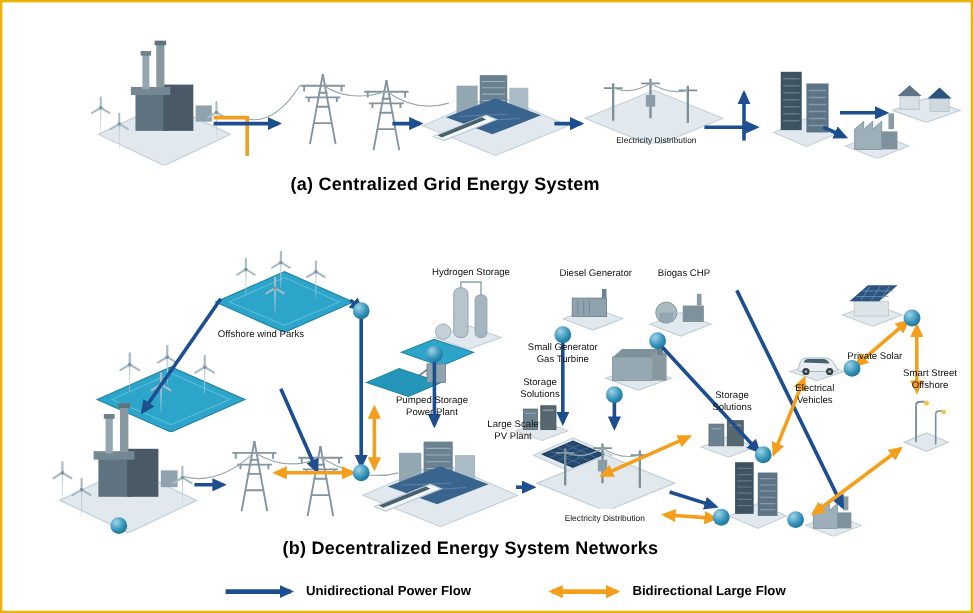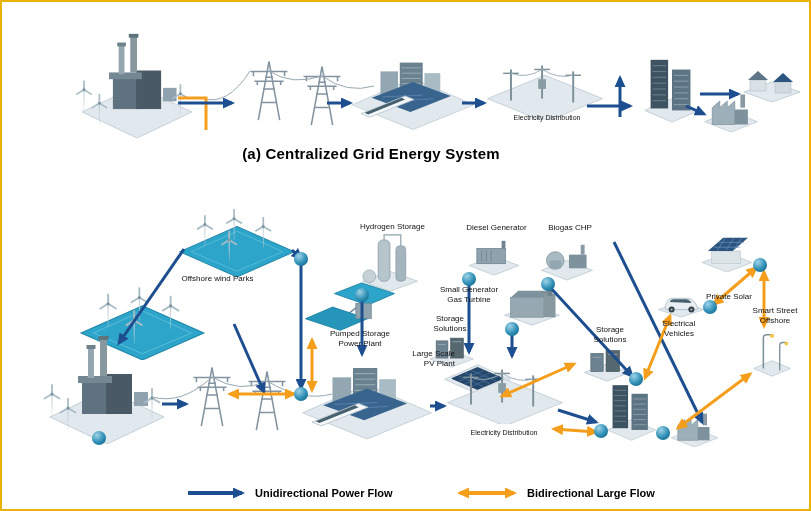--- a/index.html
+++ b/index.html
@@ -374,23 +374,24 @@
 <div class="lbl small" style="left:500px;top:112px;width:90px;">Electricity Distribution</div>
 
 <div class="lbl" style="left:158px;top:272px;width:115px;">Offshore wind Parks</div>
 <div class="lbl" style="left:348px;top:220px;width:85px;">Hydrogen Storage</div>
 <div class="lbl" style="left:452px;top:221px;width:85px;">Diesel Generator</div>
 <div class="lbl" style="left:533px;top:221px;width:70px;">Biogas CHP</div>
 <div class="lbl" style="left:692px;top:271px;width:70px;margin-top:19px;">Private Solar</div>
 <div class="lbl" style="left:436px;top:283px;width:62px;">Small Generator Gas Turbine</div>
 <div class="lbl" style="left:298px;top:327px;width:80px;margin-left:20px;">Pumped Storage Power Plant</div>
 <div class="lbl" style="left:422px;top:312px;width:52px;">Storage Solutions</div>
-<div class="lbl" style="left:398px;top:347px;width:55px;text-align:right;">Large Scale PV Plant</div>
+<div class="lbl" style="left:398px;top:347px;width:55px;">Large Scale PV Plant</div>
 <div class="lbl" style="left:582px;top:323px;width:52px;">Storage Solutions</div>
 <div class="lbl" style="left:646px;top:317px;width:62px;">Electrical Vehicles</div>
 <div class="lbl" style="left:742px;top:304px;width:62px;">Smart Street Offshore</div>
 <div class="lbl small" style="left:452px;top:427px;width:100px;">Electricity Distribution</div>
 
+<div class="title" style="left:150px;top:447px;width:480px;">(b) Decentralized Energy System Networks</div>
 
 <div class="legend-lbl" style="left:253px;top:485px;">Unidirectional Power Flow</div>
 <div class="legend-lbl" style="left:525px;top:485px;">Bidirectional Large Flow</div>
 
 </div>
 
 </body></html>

